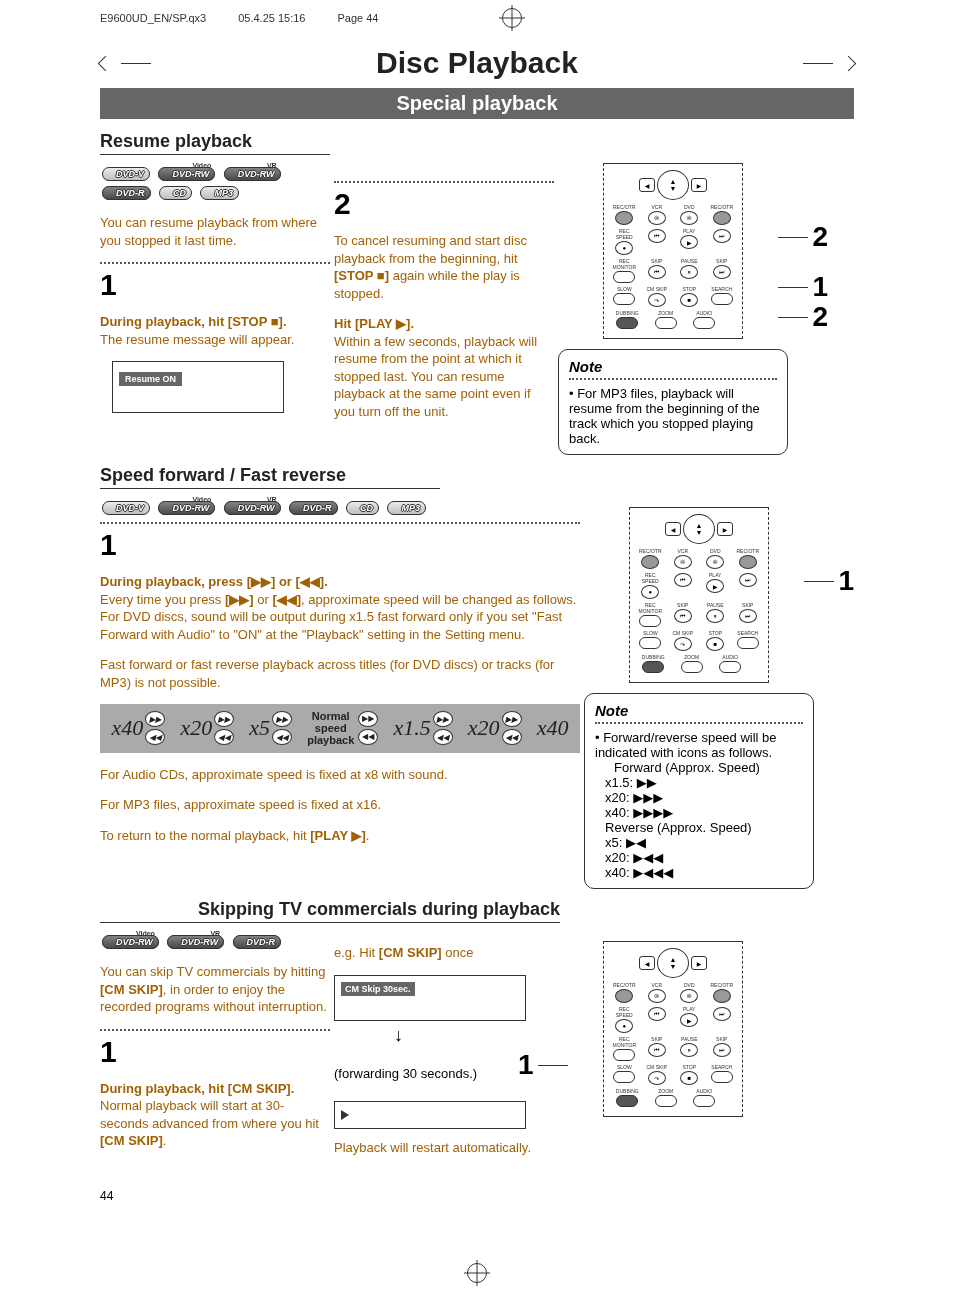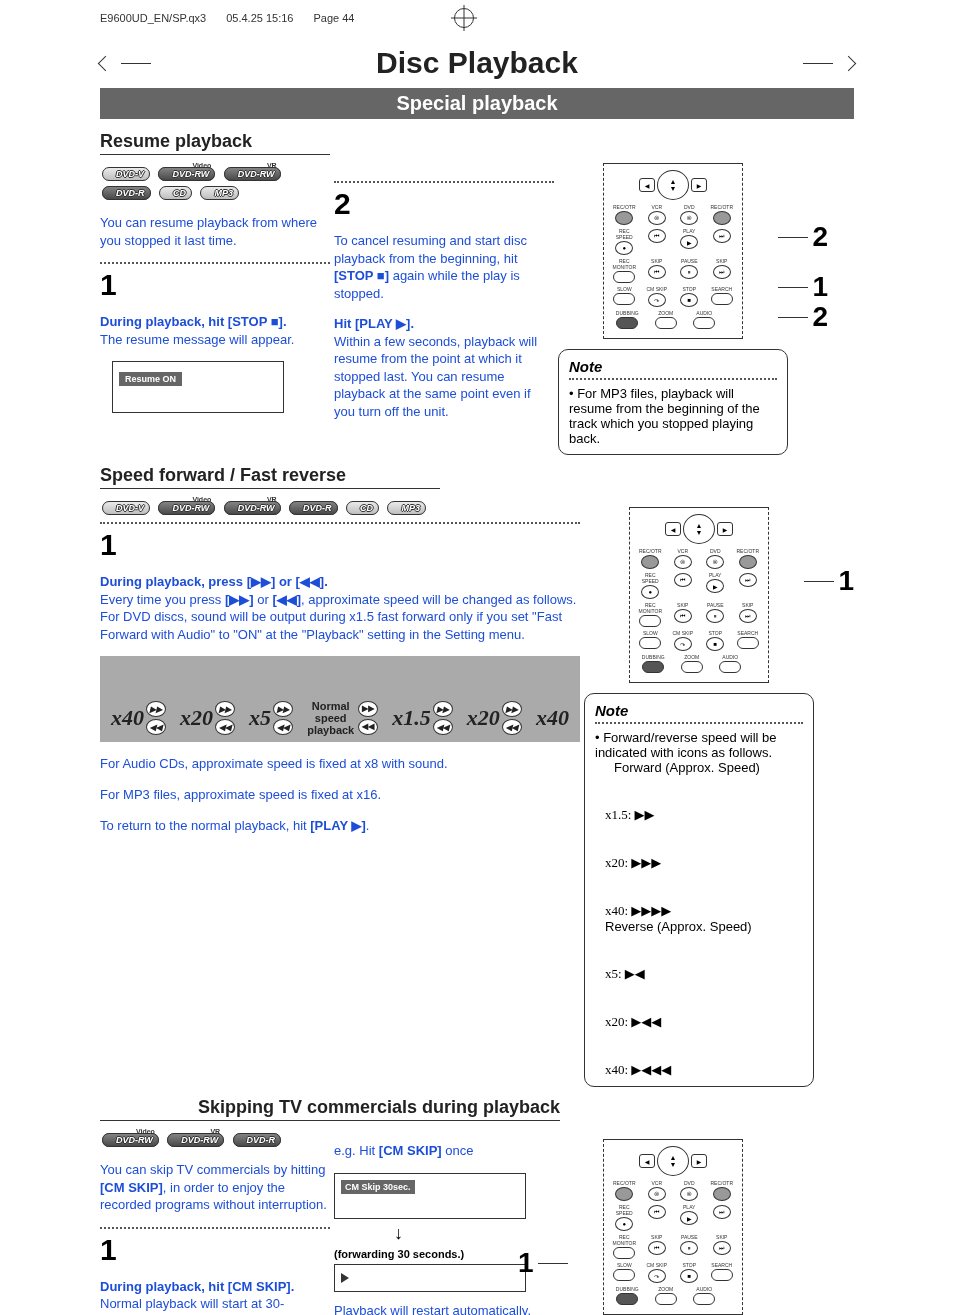--- a/index.html
+++ b/index.html
@@ -10,21 +10,21 @@
       width: 954px;
     }
     .page-header {
       font-size: 11px;
       color: #333;
       padding: 8px 60px;
     }
     .page-header-registration {
       display: flex;
       align-items: center;
-      gap: 20px;
+      gap: 32px;
       padding-left: 40px;
     }
     .reg-circle { width: 18px; height: 18px; border: 1px solid #333; border-radius: 50%; display:inline-block; position:relative; background:#fff;}
     .reg-cross::before, .reg-cross::after { content:''; position:absolute; background:#333;}
     .reg-cross::before { left:50%; top:-4px; bottom:-4px; width:1px; transform:translateX(-50%);}
     .reg-cross::after { top:50%; left:-4px; right:-4px; height:1px; transform:translateY(-50%);}
     .content {
       padding: 10px 100px 40px 100px;
     }
     .main-title-row {
@@ -56,39 +56,39 @@
       text-shadow:-1px 0 #333,1px 0 #333,0 -1px #333,0 1px #333;
       line-height:12px;
       height:14px;
       box-sizing:border-box;
     }
     .badge::after { content:''; position:absolute; inset:0; border-radius:8px; border:1px solid #333;}
     .badge.light { background:linear-gradient(#eee,#bbb); }
     .badge.dark { background:linear-gradient(#888,#444); }
     .badge .sup { position:absolute; top:-7px; right:4px; font-size:7px; color:#333; font-style:normal; text-shadow:none;}
 
-    .body-text { font-size:13px; line-height:1.35; color:#1d4ed8; }
+    .body-text { font-size:13px; line-height:1.35; color:#a16207; }
     .body-text b, .body-text strong { font-weight:bold;}
     .dotted-sep { border:none; border-top:2px dotted #555; margin:6px 0; }
     .step-num { font-size:30px; font-weight:bold; line-height:1; margin:2px 0 4px 0;}
 
     .columns { display:flex; gap:4px; }
     .col { flex:1; }
 
     .note-box { border:1px solid #333; border-radius:10px; padding:8px 10px; margin-top:10px; font-size:13px; }
     .note-title { font-weight:bold; font-style:italic; font-size:15px; }
     .note-sep { border:none; border-top:2px dotted #555; margin:3px 0 6px 0;}
 
     
     .resume-box { border:1px solid #333; width:170px; height:50px; position:relative; margin:8px 0 8px 12px;}
     .resume-label { position:absolute; left:6px; top:10px; background:#666; color:#fff; font-size:9px; font-weight:bold; padding:2px 6px;}
 
     
     .speed-bar { background:#aaa; color:#222; display:flex; align-items:center; justify-content:space-around; padding:6px 4px; margin:10px 0; }
-    .speed-item { font-size:22px; font-weight:bold; font-family:'Times New Roman',serif; font-style:italic; display:flex; align-items:center; gap:2px;margin-top:38px;}
+    .speed-item { font-size:22px; font-weight:normal; font-family:'Times New Roman',serif; font-style:italic; display:flex; align-items:center; gap:2px;}
     .speed-item.normal { font-size:11px; font-style:normal; font-family:Arial; text-align:center; line-height:1.1;}
     .icon-btns { display:flex; flex-direction:column; gap:2px;}
     .round-icon { width:18px;height:14px;border:1px solid #333;border-radius:50%;background:#fff;display:flex;align-items:center;justify-content:center;font-size:8px;}
 
     
     .remote-wrap { position:relative; display:flex; align-items:center; justify-content:center;}
     .remote { width:130px; border:1px solid #333; border-left-style:dashed; border-right-style:dashed; padding:6px 4px; font-size:6px; text-align:center; background:#fff;}
     .remote .dpad { display:flex; justify-content:center; align-items:center; gap:2px; margin-bottom:4px;}
     .remote .dpad .oval { width:30px;height:28px;border:1px solid #333;border-radius:50%;display:flex;flex-direction:column;align-items:center;justify-content:center;font-size:7px;}
     .remote .dpad .side { width:14px;height:12px;border:1px solid #333;border-radius:3px;display:flex;align-items:center;justify-content:center;}
@@ -101,25 +101,25 @@
     .remote .col-btn { display:flex;flex-direction:column;align-items:center;}
     .callout-num { font-size:28px; font-weight:bold; }
     .callout-line { height:1px; background:#333; }
     .callout { display:flex; align-items:center; gap:4px; position:absolute;}
 
     
     .cm-box { border:1px solid #333; width:190px; height:44px; position:relative; margin:4px 0;}
     .cm-label { background:#666;color:#fff;font-size:9px;font-weight:bold;padding:2px 4px;position:absolute;left:6px;top:6px;}
     .cm-track { border:1px solid #333; width:190px; height:26px; position:relative; margin-top:4px;}
     .arrow-down { font-size:18px; margin:2px 0 2px 60px;}
-    .forward-label { font-size:11px; margin:4px 0;font-weight:bold;}
+    .forward-label { font-size:13px; margin:20px 0;}
     .play-tri { position:absolute; left:6px; top:8px; width:0;height:0;border-left:8px solid #333;border-top:5px solid transparent;border-bottom:5px solid transparent;}
 
     .page-num { font-size:12px; margin-top:20px;}
-    .glyph { font-family: Liberation Serif, serif; margin-top: 32px; }
+    .glyph { font-family: Liberation Sans, sans-serif; }
   </style>
 </head>
 <body>
 
 <div class="page-header">
   <div class="page-header-registration">
     <span>E9600UD_EN/SP.qx3</span>
     <span>05.4.25 15:16</span>
     <span>Page 44</span>
     <span style="flex:0 0 60px"></span>
@@ -295,20 +295,21 @@
         <span class="badge dark"><span class="sup">VR</span><span>DVD-RW</span></span>
         <span class="badge dark">DVD-R</span>
         <span class="badge light">CD</span>
         <span class="badge light">MP3</span>
       </div>
       <hr class="dotted-sep">
       <div class="step-num">1</div>
       <p class="body-text"><b>During playback, press [▶▶] or [◀◀].</b><br>
         <span>Every time you press </span><b>[▶▶]</b><span> or </span><b>[◀◀]</b><span>, approximate speed will be changed as follows. For DVD discs, sound will be output during x1.5 fast forward only if you set "Fast Forward with Audio" to "ON" at the "Playback" setting in the Setting menu.</span>
       </p>
+      <p class="body-text">Fast forward or fast reverse playback across titles (for DVD discs) or tracks (for MP3) is not possible.</p>
       <div class="speed-bar">
         <span class="speed-item">
             <span>x40</span>
             <span class="icon-btns">
               <span class="round-icon">▶▶</span>
               <span class="round-icon">◀◀</span>
             </span>
           </span>
         <span class="speed-item">
             <span>x20</span>

